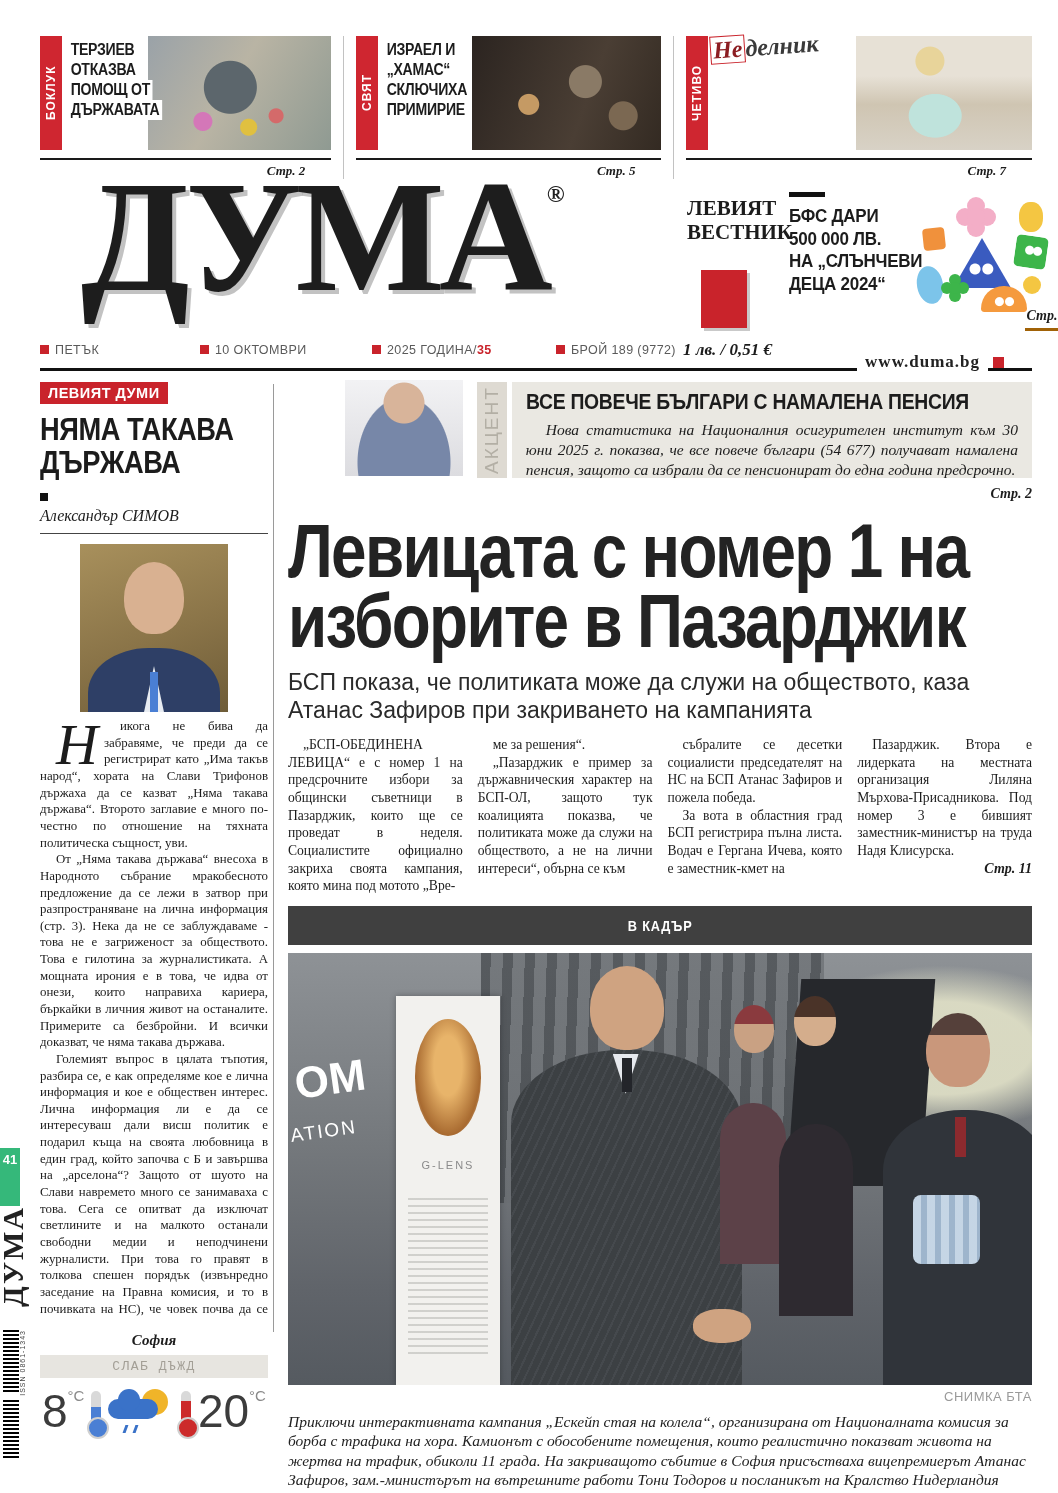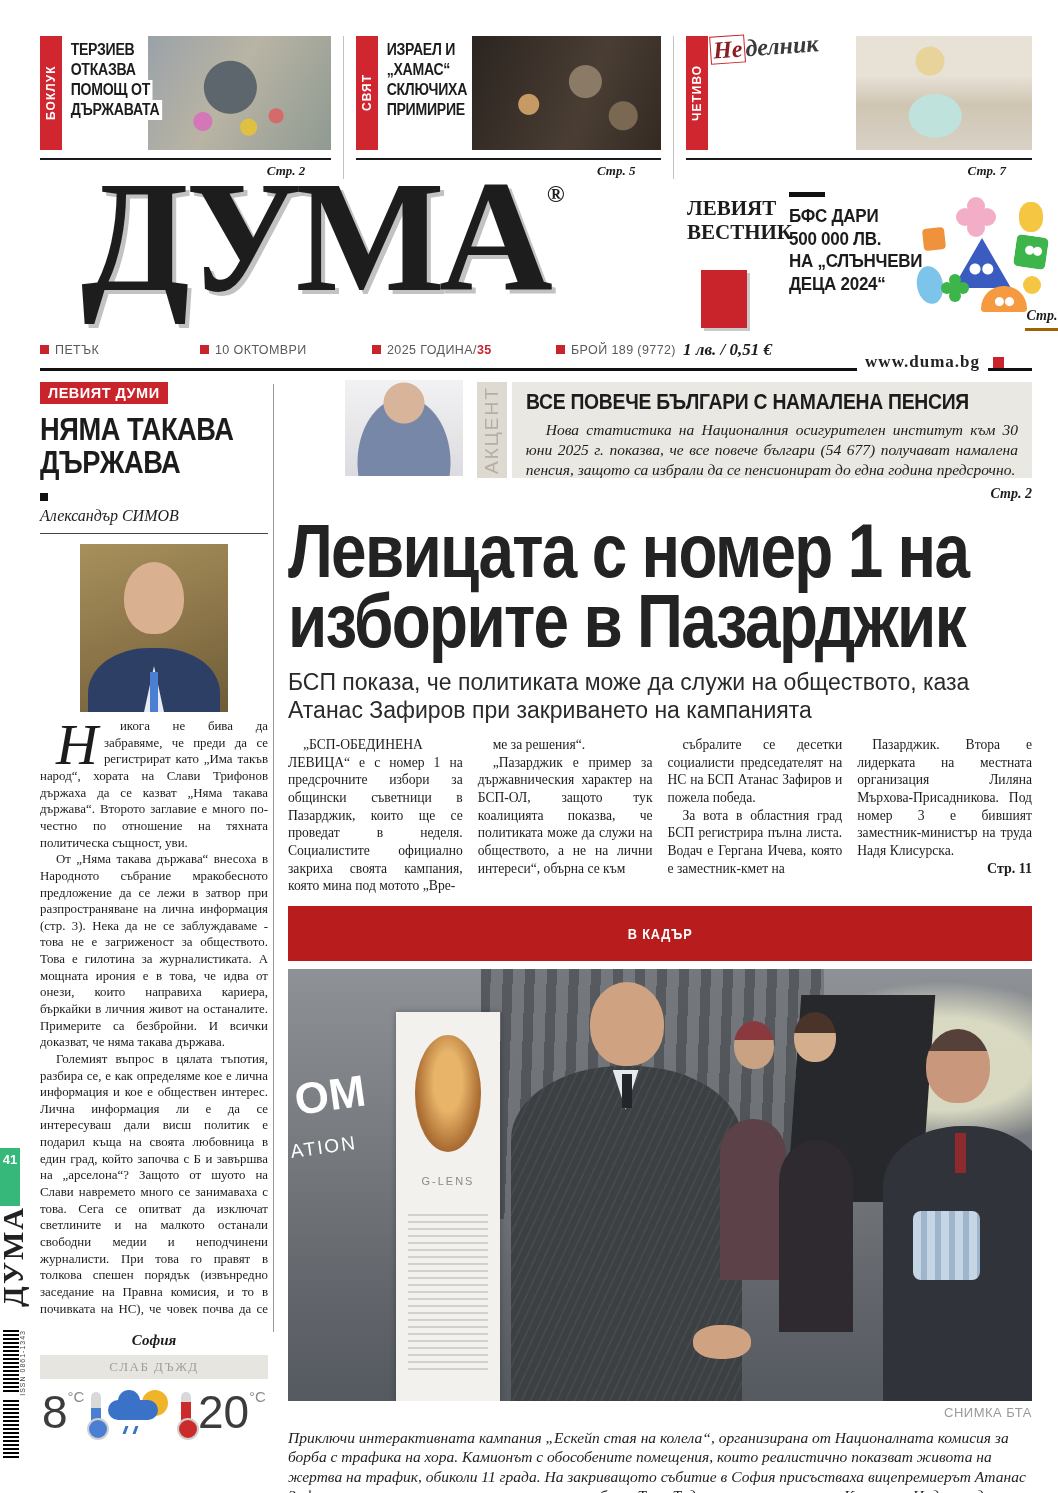--- a/index.html
+++ b/index.html
@@ -125,21 +125,21 @@
     border-radius:46% 46% 0 0/70% 70% 0 0;}
   .portrait .shirt{position:absolute;left:64px;bottom:0;width:20px;height:46px;background:#e8ecf2;
     clip-path:polygon(50% 0,100% 100%,0 100%);}
   .portrait .tie{position:absolute;left:70px;bottom:0;width:8px;height:40px;background:#4a7fd4;}
   .op-body{margin-top:6px;height:604px;overflow:hidden;font-size:12.9px;line-height:1.29;
     text-align:justify;}
   .op-body p{margin:0;text-indent:16px;}
   .dropcap{float:left;font-size:58px;line-height:.78;padding:4px 6px 0 0;font-style:italic;}
   .p-first{text-indent:0;}
   .w-city{text-align:center;font-weight:bold;font-style:italic;font-size:15px;margin-top:10px;}
-  .w-bar{margin-top:6px;background:#e7e5e0;color:#a39f96;font-family:Liberation Serif, serif;
+  .w-bar{margin-top:6px;background:#e7e5e0;color:#a39f96;font-family:Liberation Mono, monospace;
     font-size:13px;letter-spacing:1.5px;text-align:center;padding:4px 16px;}
   .w-row{display:flex;align-items:center;justify-content:space-between;margin-top:10px;padding:0 2px;}
   .w-temp{font-family:"Liberation Sans",sans-serif;font-size:46px;color:#3c3c3c;line-height:1;}
   .w-temp sup{font-size:15px;color:#8a8a8a;vertical-align:26px;}
   .thermo{position:relative;width:10px;height:40px;border-radius:5px;background:#d9d9d9;}
   .thermo::after{content:"";position:absolute;left:-4px;bottom:-8px;width:18px;height:18px;border-radius:50%;}
   .th-blue{background:linear-gradient(#d9d9d9 40%,#4a7fd4 40%);}
   .th-blue::after{background:#4a7fd4;border:2px solid #d0d0d0;}
   .th-red{background:linear-gradient(#d9d9d9 25%,#cc2b2b 25%);}
   .th-red::after{background:#cc2b2b;border:2px solid #d0d0d0;}
@@ -174,24 +174,24 @@
   .ak-page{text-align:right;font-style:italic;font-weight:bold;font-size:14px;margin-top:8px;}
 
   .lead-head{margin-top:14px;font-family:"Liberation Sans",sans-serif;font-weight:bold;
     font-size:76px;line-height:.92;letter-spacing:-2px;color:#232323;}
   .lead-head div{transform:scaleX(.84);transform-origin:0 50%;white-space:nowrap;}
   .lead-sub{margin-top:12px;font-family:"Liberation Sans",sans-serif;font-size:23px;line-height:1.22;
     color:#2a2a2a;width:700px;}
   .lead-cols{display:flex;gap:15px;margin-top:12px;height:162px;overflow:hidden;}
   .lead-col{flex:1;font-size:13.6px;line-height:1.3;text-align:justify;}
   .lead-col p{margin:0;text-indent:15px;}
-  .lead-page{text-align:right;font-weight:bold;font-size:14px;margin-top:10px;text-indent:0!important;}
-
-  .vkadar{margin-top:8px;background:#b91c1c;color:#fff;text-align:center;
-    font-family:"Liberation Sans",sans-serif;font-weight:bold;font-size:15px;letter-spacing:1px;padding:19px 0;}
+  .lead-page{text-align:right;font-style:italic;font-weight:bold;font-size:14px;margin-top:10px;text-indent:0!important;}
+
+  .vkadar{margin-top:8px;background:#404040;color:#fff;text-align:center;
+    font-family:"Liberation Sans",sans-serif;font-weight:bold;font-size:15px;letter-spacing:1px;padding:11px 0;}
   .photo{position:relative;margin-top:8px;height:432px;overflow:hidden;background:
     radial-gradient(ellipse at 88% 22%,rgba(226,226,200,.9) 0 90px,transparent 160px),
     linear-gradient(180deg,#8e9296 0%,#74787c 45%,#60646a 78%,#555a60 100%);}
   .ph-stripes{position:absolute;left:26%;top:0;width:46%;height:58%;
     background:repeating-linear-gradient(92deg,#3f4347 0 10px,#6a6e72 10px 22px);opacity:.7;}
   .ph-truck{position:absolute;left:68%;top:6%;width:18%;height:48%;background:#26282c;transform:skewX(-4deg);}
   .ph-banner{position:absolute;left:0;top:4%;width:13%;height:96%;
     background:linear-gradient(200deg,#3a63b0 0%,#24folk 0),linear-gradient(200deg,#3a63b0 0%,#1f3f86 100%);
     color:#fff;font-family:"Liberation Sans",sans-serif;transform:rotate(-2deg);}
   .ph-b1{position:absolute;left:10px;top:84px;font-weight:bold;font-size:44px;transform:rotate(-6deg);}

